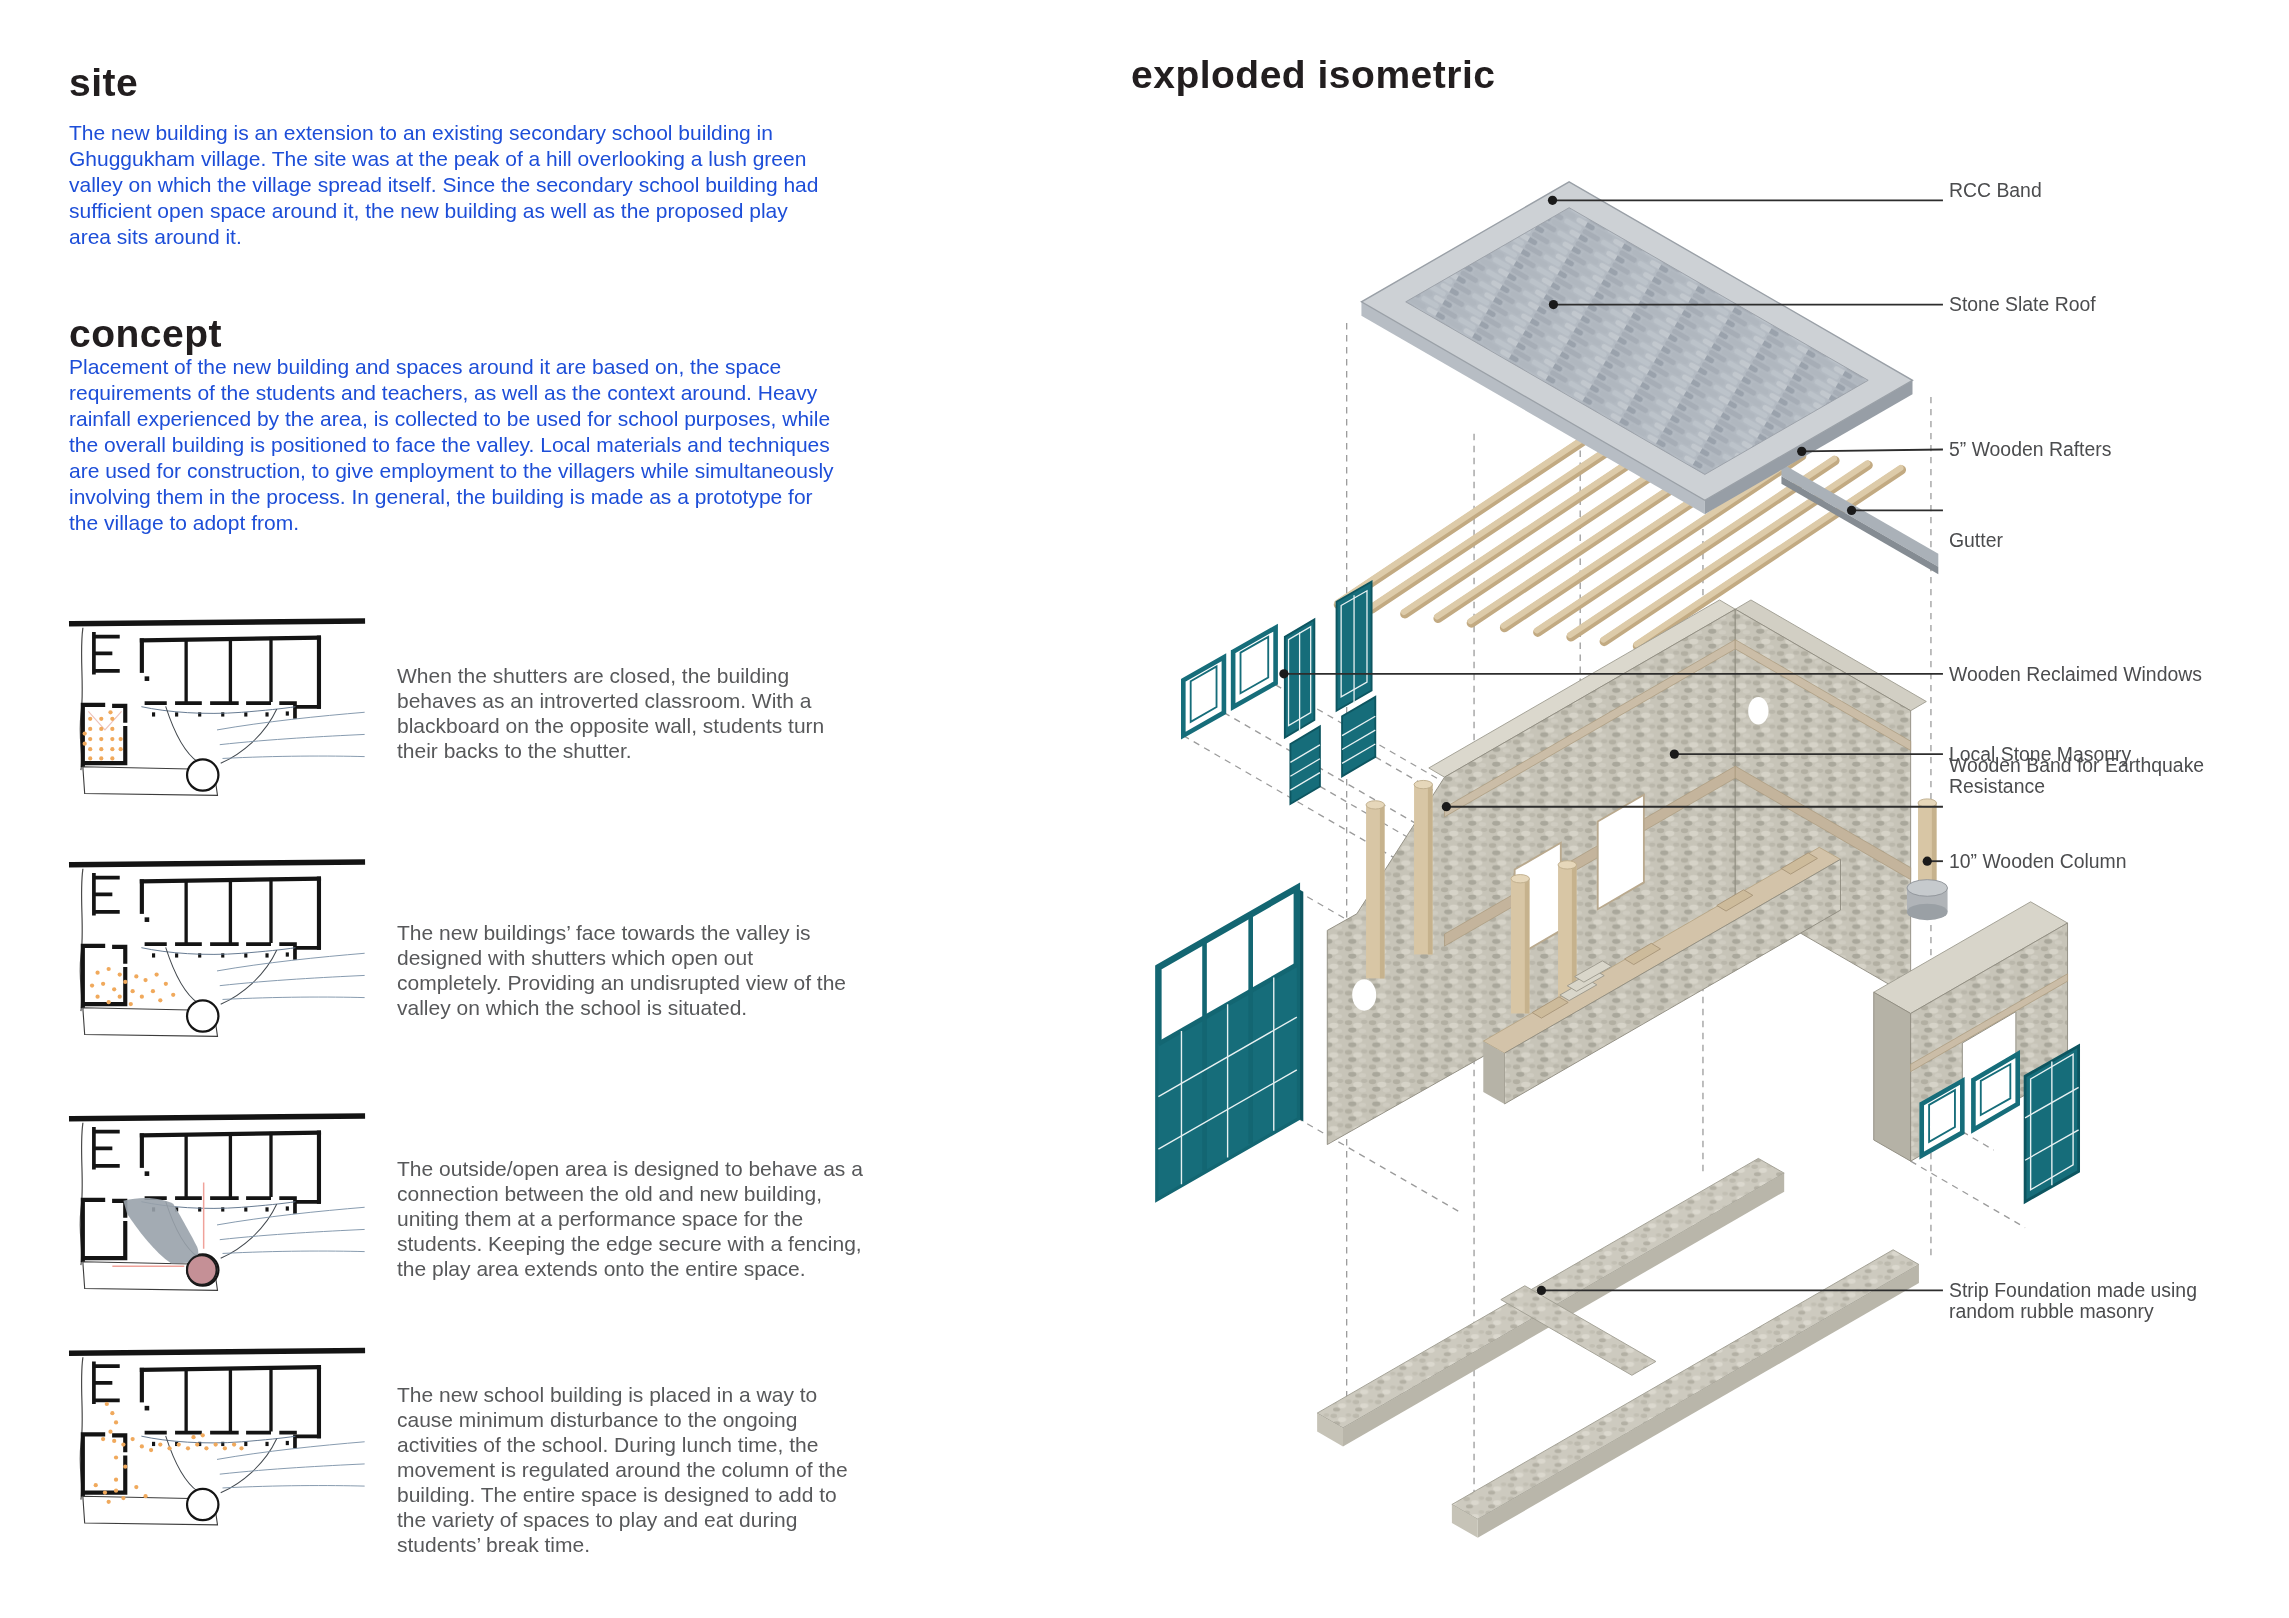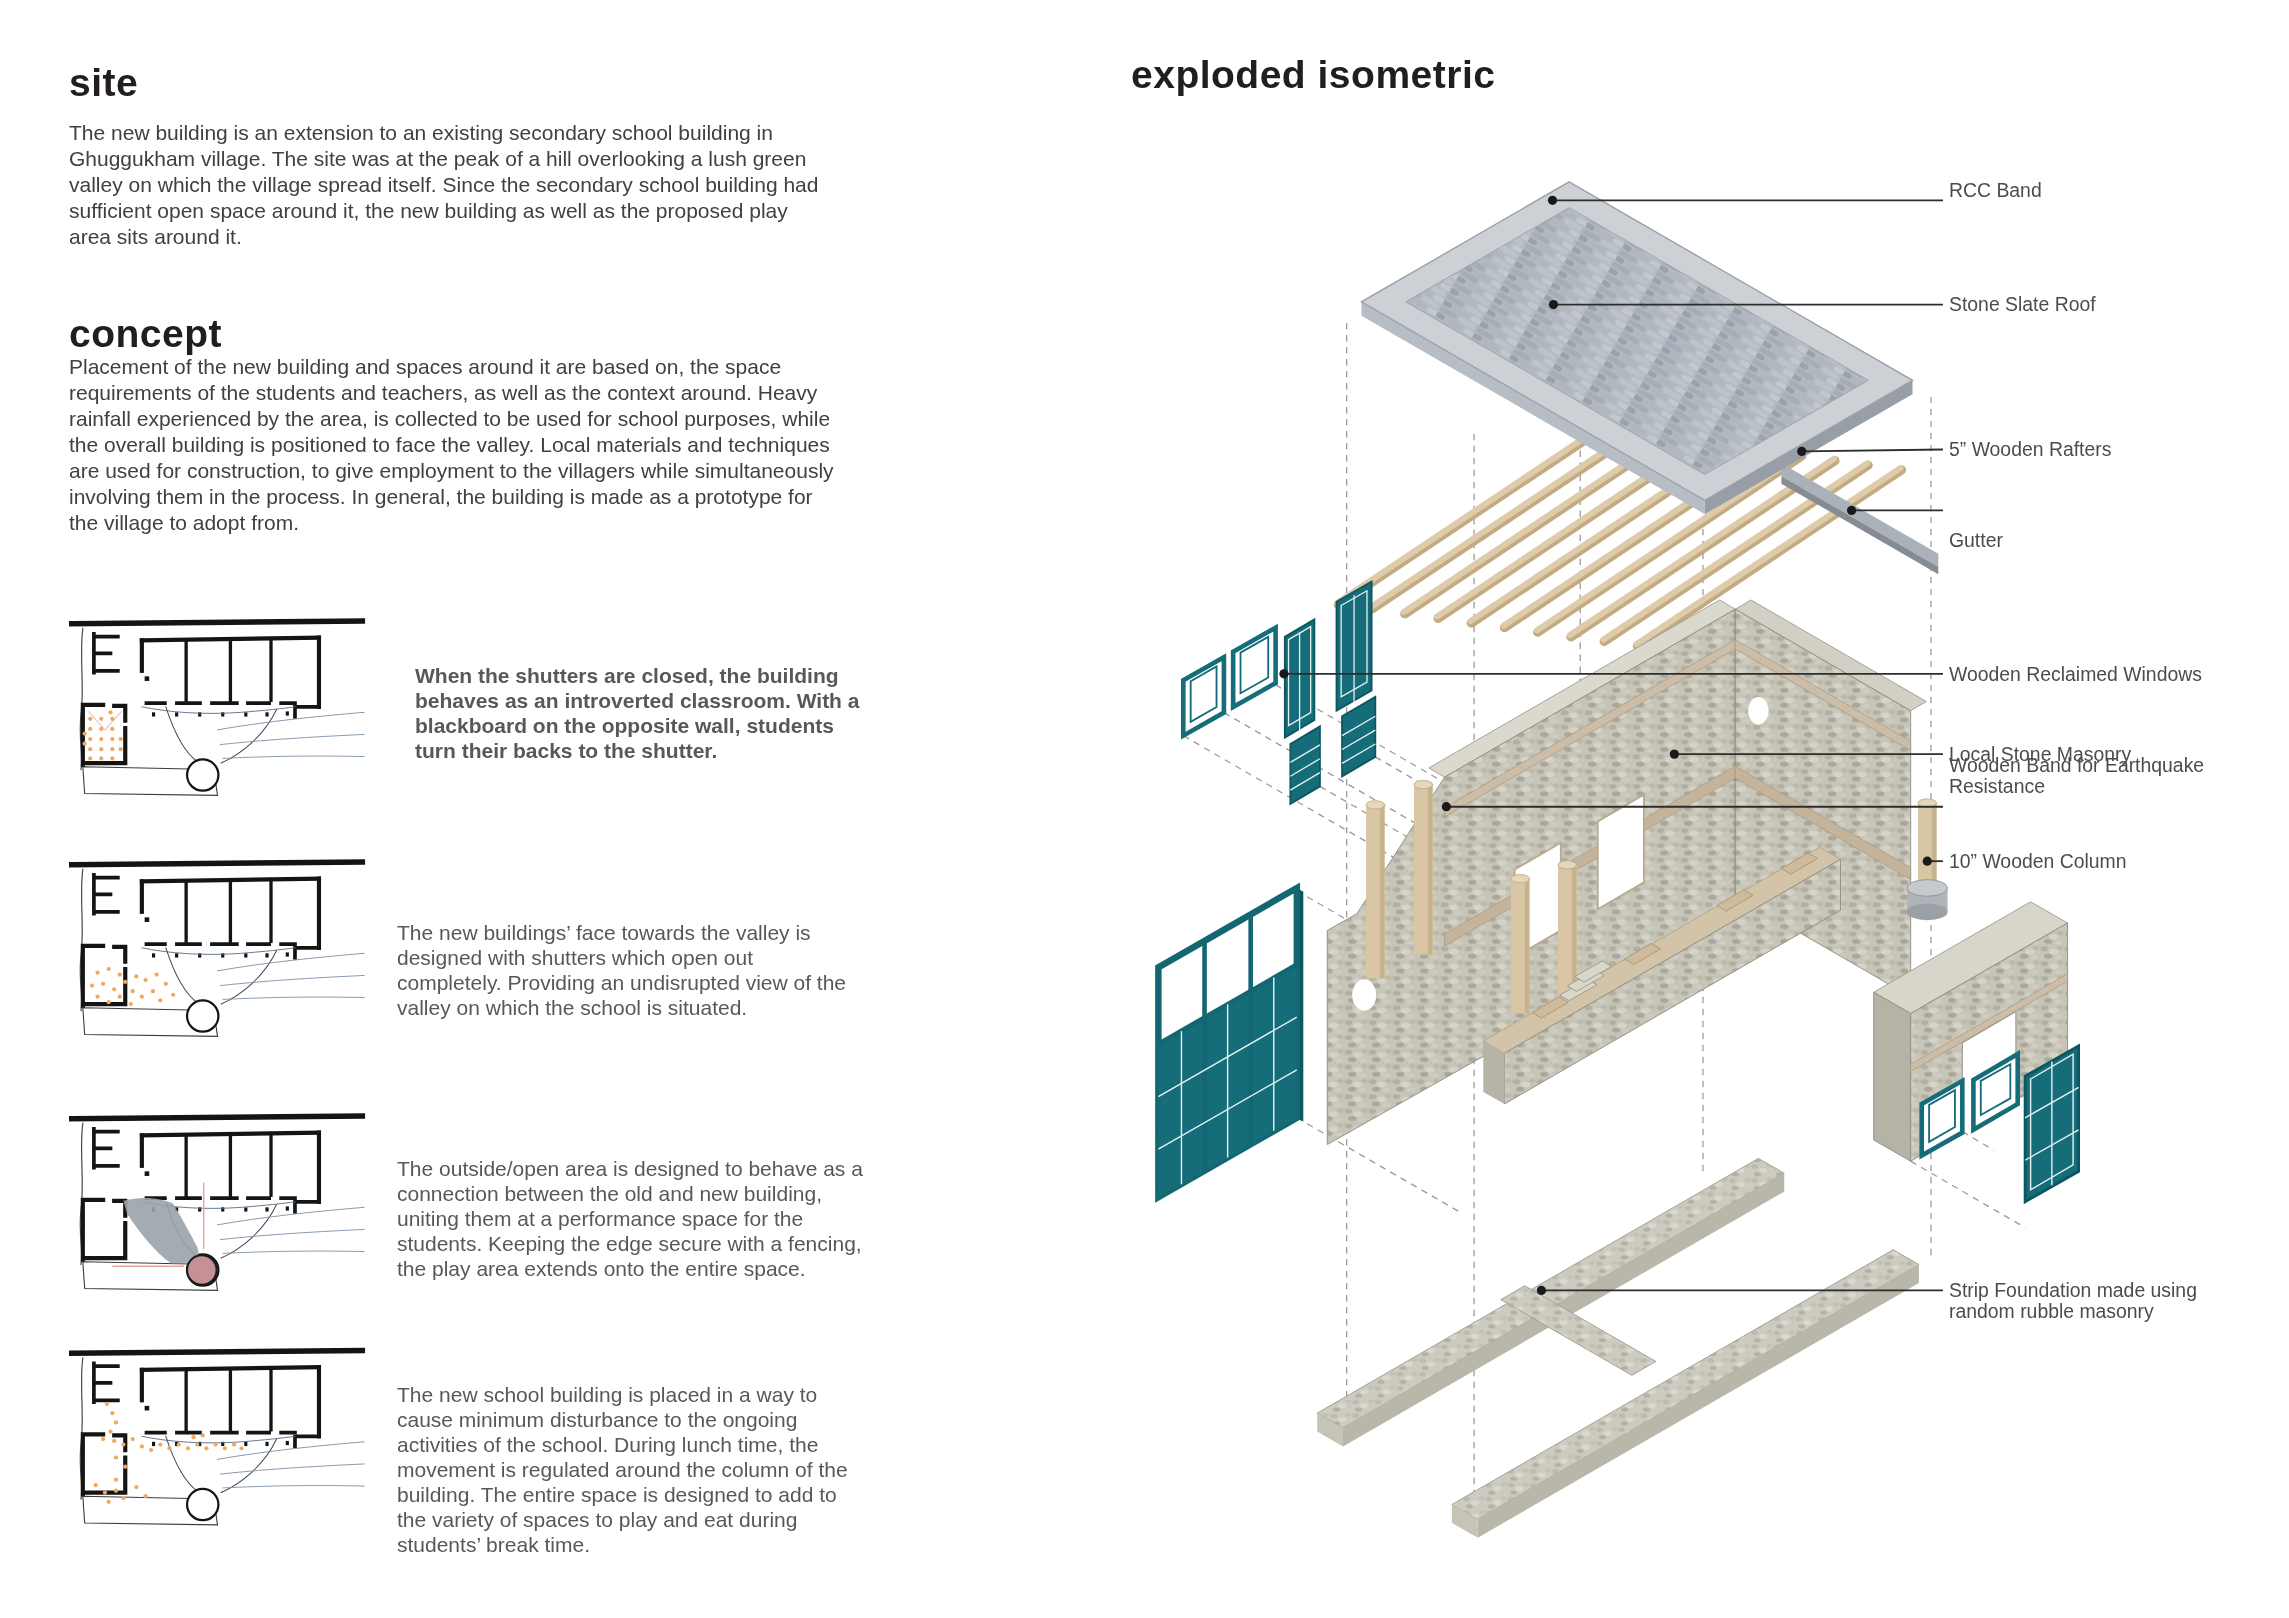--- a/index.html
+++ b/index.html
@@ -15,21 +15,21 @@
     font-weight:700;
     font-size:39px;
     letter-spacing:0.5px;
     color:#221e1f;
     line-height:1;
   }
   .body-text{
     position:absolute;
     font-size:21px;
     line-height:26px;
-    color:#404040;
+    color:#1d4ed8;
   }
   .caption{
     position:absolute;
     font-size:21px;
     line-height:25px;
     color:#57585a;
   }
   .iso-label{
     position:absolute;
     left:1949px;
@@ -109,21 +109,21 @@
         <circle cx="60" cy="143" r="2.3"></circle>
         <circle cx="69" cy="143" r="2.3"></circle>
       <circle cx="36" cy="153" r="2.3"></circle>
         <circle cx="48" cy="153" r="2.3"></circle>
         <circle cx="60" cy="153" r="2.3"></circle>
       <circle cx="30" cy="126" r="2.3"></circle>
         <circle cx="30" cy="137" r="2.3"></circle>
         <circle cx="58" cy="103" r="2.3"></circle>
     </g>
   </svg>
-  <div class="caption" style="left:415px;top:663px;width:461px;font-weight:bold;">When the shutters are closed, the building behaves as an introverted classroom. With a blackboard on the opposite wall, students turn their backs to the shutter.</div>
+  <div class="caption" style="left:397px;top:663px;width:461px;">When the shutters are closed, the building behaves as an introverted classroom. With a blackboard on the opposite wall, students turn their backs to the shutter.</div>
 
   <svg class="sketch" style="left:57px;top:858px;" width="309" height="222" viewBox="0 0 335 240">
     <use href="#plan-base"></use>
     <g fill="#f0a95c">
       <circle cx="44" cy="124" r="2.3"></circle>
         <circle cx="56" cy="120" r="2.3"></circle>
         <circle cx="68" cy="126" r="2.3"></circle>
       <circle cx="50" cy="136" r="2.3"></circle>
         <circle cx="62" cy="142" r="2.3"></circle>
         <circle cx="74" cy="134" r="2.3"></circle>

